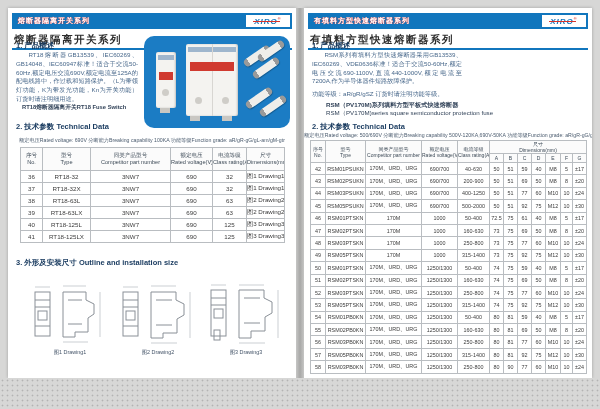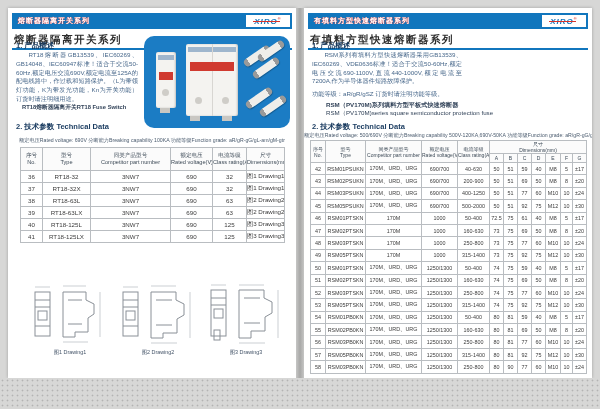--- a/index.html
+++ b/index.html
@@ -248,20 +248,21 @@
           <td>41</td>
           <td>RT18-125LX</td>
           <td>3NW7</td>
           <td>690</td>
           <td>125</td>
           <td>图3 Drawing3</td>
         </tr>
       </tbody>
   </table>
 
+  <div class="sec-head" style="top:250px;">3. 外形及安装尺寸  Outline and installation size</div>
 
   <div class="drawing-group" style="left:22px;">
     <svg class="drawing-svg" width="80" height="66" viewBox="0 0 80 66">
       <rect x="5" y="12" width="15" height="44"></rect>
       <line x1="5" y1="20" x2="20" y2="20"></line>
         <line x1="5" y1="27" x2="20" y2="27"></line>
       <rect x="8" y="31" width="9" height="9"></rect>
         <line x1="5" y1="46" x2="20" y2="46"></line>
       <line class="dim" x1="5" y1="7" x2="20" y2="7"></line>
       <path d="M33,12 H56 V20 L64,24 V34 L58,38 V52 H45 V57 H33 Z"></path>

